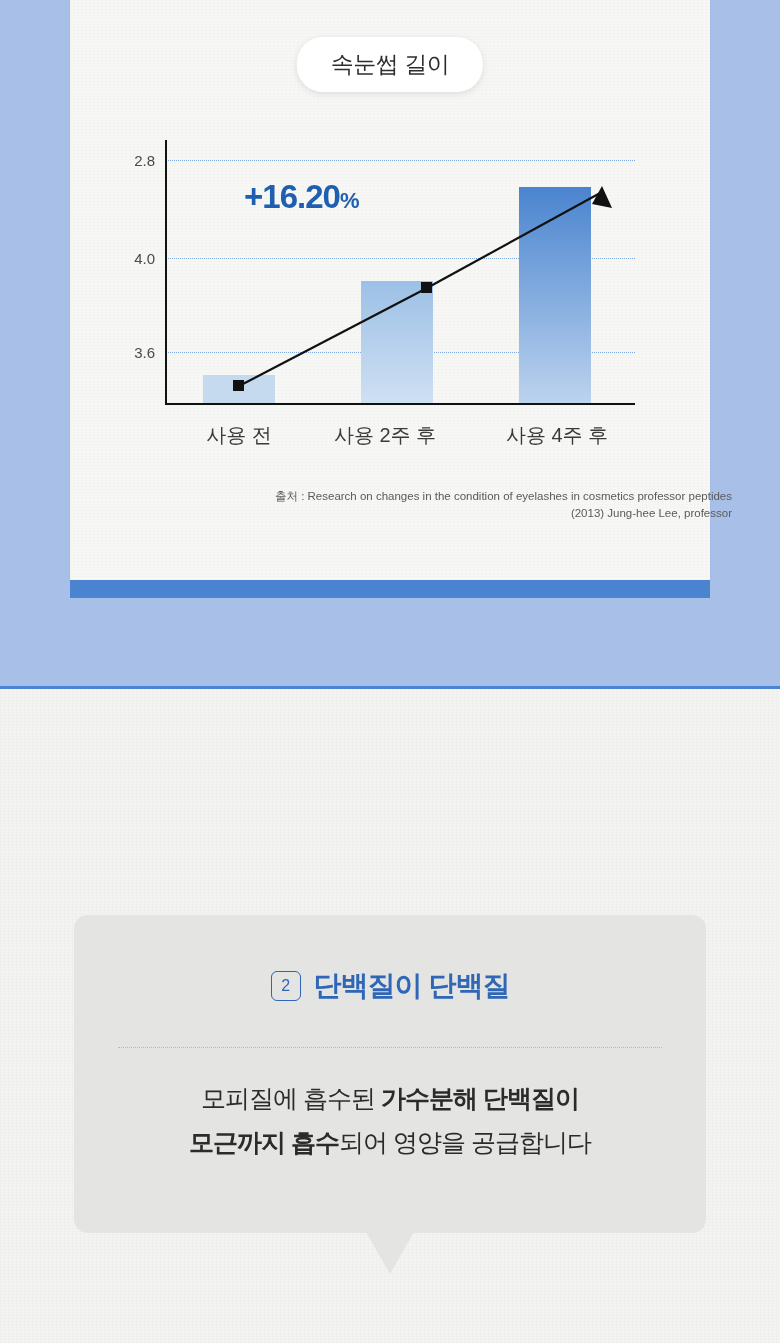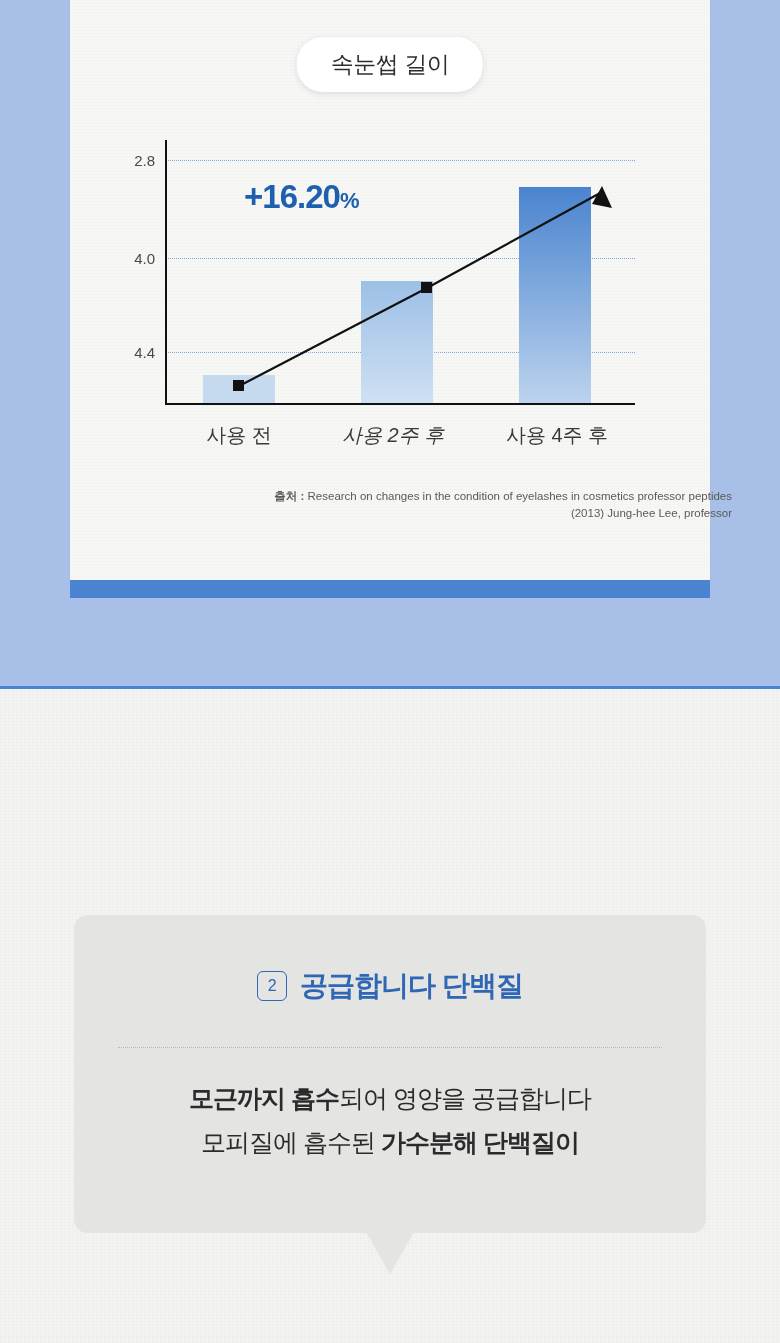--- a/index.html
+++ b/index.html
@@ -149,21 +149,21 @@
 
   .source {
     position: absolute;
     left: 132px;
     top: 498px;
     width: 530px;
     font-size: 11.5px;
     line-height: 1.45;
     color: #5a5a5a;
   }
-  .source .lbl { color: #5a5a5a; font-weight: bold; }
+  .source .lbl { color: #5a5a5a; }
 
   
   .bottom-section {
     position: absolute;
     left: 0; top: 688px;
     width: 780px;
     height: 655px;
     background: #f3f3f1;
   }
   .bottom-texture {
@@ -258,31 +258,31 @@
 
     <div class="chart">
 
       <div class="gridline" style="top:20px;"></div>
       <div class="y-label" style="top:20px;">2.8</div>
 
       <div class="gridline" style="top:118px;"></div>
       <div class="y-label" style="top:118px;">4.0</div>
 
       <div class="gridline" style="top:212px;"></div>
-      <div class="y-label" style="top:212px;">4.4</div>
+      <div class="y-label" style="top:212px;">3.6</div>
 
       <div class="axis-y"></div>
       <div class="axis-x"></div>
 
       <div class="bar light" style="left:38px; height:28px;"></div>
       <div class="bar mid" style="left:196px; height:122px;"></div>
       <div class="bar" style="left:354px; height:216px;"></div>
 
       <div class="x-label" style="left:74px;">사용 전</div>
-      <div class="x-label" style="left:228px;font-style:italic;">사용 2주 후</div>
+      <div class="x-label" style="left:220px;">사용 2주 후</div>
       <div class="x-label" style="left:392px;">사용 4주 후</div>
     </div>
 
     <svg class="trend-svg" viewBox="0 0 480 290">
       <line x1="74" y1="246" x2="262" y2="148" stroke="#111" stroke-width="2.2"></line>
       <line x1="262" y1="148" x2="437" y2="52" stroke="#111" stroke-width="2.2"></line>
       <polygon points="437,46 447,68 427,64" fill="#111"></polygon>
       <rect x="68" y="240" width="11" height="11" fill="#111"></rect>
       <rect x="256" y="142" width="11" height="11" fill="#111"></rect>
     </svg>
@@ -302,21 +302,21 @@
 </div>
 
 <div class="bottom-section">
   <div class="bottom-texture"></div>
 </div>
 <div class="blue-divider"></div>
 
 <div class="speech">
   <div class="badge-row">
     <div class="num-badge">2</div>
-    <div class="badge-title">공급합니다 단백질</div>
+    <div class="badge-title">단백질이 단백질</div>
   </div>
   <div class="dotted-sep"></div>
   <div class="speech-body">
+    <div><span>모피질에 흡수된 </span><b>가수분해 단백질이</b></div>
     <div><b>모근까지 흡수</b><span>되어 영양을 공급합니다</span></div>
-    <div><span>모피질에 흡수된 </span><b>가수분해 단백질이</b></div>
   </div>
 </div>
 <div class="speech-tail"></div>
 
 </body></html>

